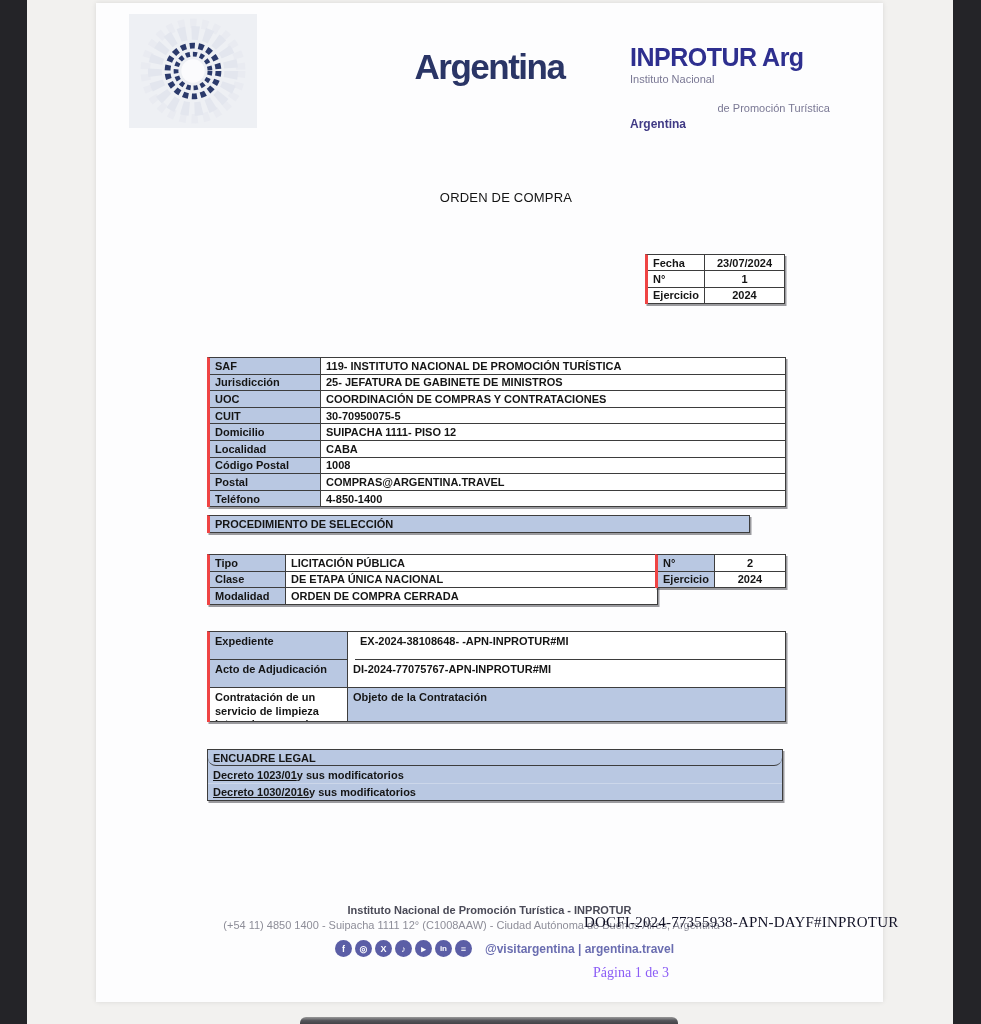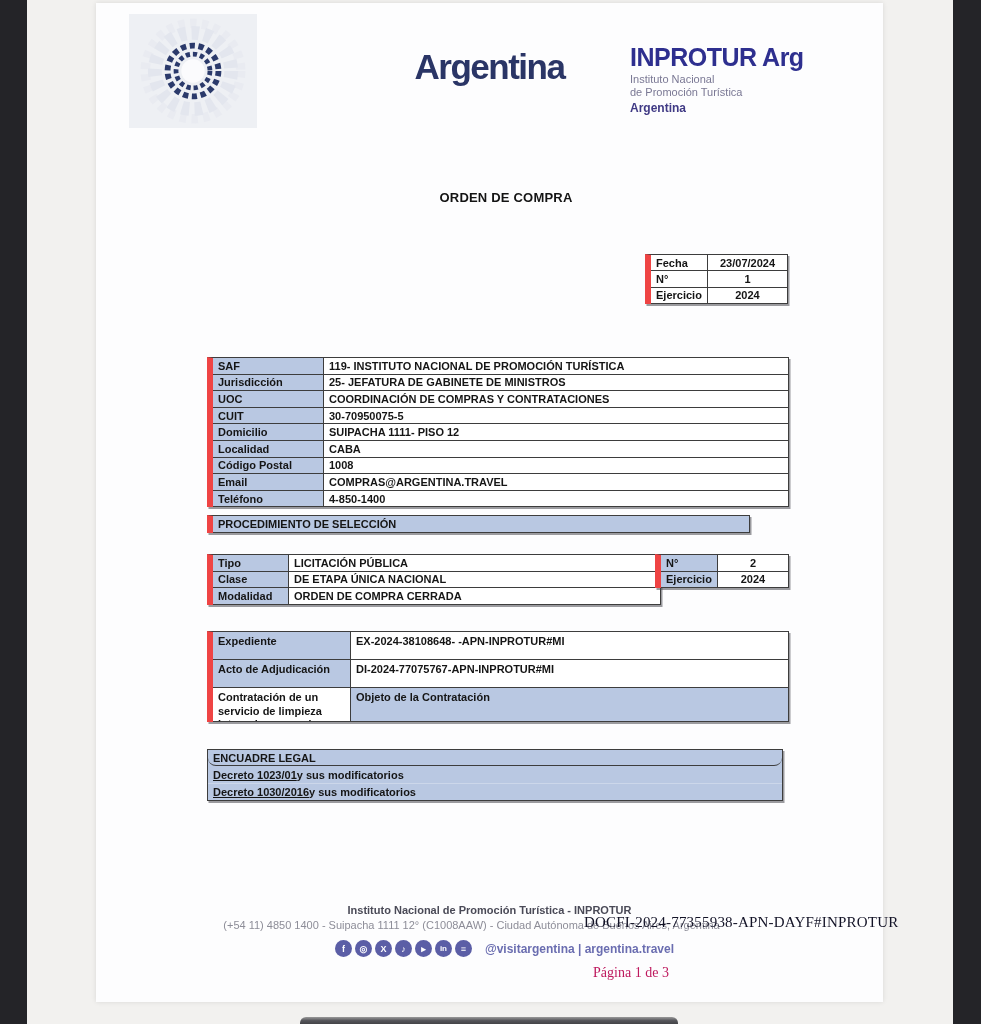--- a/index.html
+++ b/index.html
@@ -15,24 +15,24 @@
   .sunbox { position:absolute; left:33px; top:11px; width:128px; height:114px; background:#eef0f4;
             display:flex; align-items:center; justify-content:center; }
   .wordmark { position:absolute; left:306px; top:44px; width:175px; text-align:center;
               font-size:35px; font-weight:700; letter-spacing:-1.5px; color:#2a3566; }
   .inprotur { position:absolute; left:534px; top:42px; width:200px; line-height:1; }
   .inprotur .t { font-size:25px; font-weight:700; letter-spacing:-0.5px; color:#2e2f8f; }
   .inprotur .s { font-size:11px; color:#7a7894; line-height:13px; margin-top:3px; }
   .inprotur .a { font-size:12px; font-weight:700; color:#403a85; line-height:14px; margin-top:2px; }
 
   .doc-title { position:absolute; left:111px; top:187px; width:576px; padding-left:22px; text-align:center;
-               font-size:13px; font-weight:700; color:#141414; letter-spacing:0.2px; }
+               font-size:13px; font-weight:400; color:#141414; letter-spacing:0.2px; }
 
   
-  .tbl { position:absolute; display:grid; background:#fff; border-top:1px solid #3d3d3d; border-left:6px solid #ef4444;
+  .tbl { position:absolute; display:grid; background:#fff; border-top:1px solid #3d3d3d; border-left:3px solid #ef4444;
          box-shadow:1.5px 2px 0 rgba(75,75,80,.55); }
   .c { border-right:1px solid #3d3d3d; border-bottom:1px solid #3d3d3d; display:flex; align-items:center;
        padding:0 5px; font-size:11px; font-weight:700; color:#151515; white-space:nowrap; overflow:hidden; background:#fff; }
   .c.blue { background:#b9c8e2; }
   .c.center { justify-content:center; padding:0; }
   .c.top { align-items:flex-start; padding-top:3px; }
   .c.wrap { white-space:normal; line-height:13.5px; }
 
   .meta-tbl   { left:549px; top:251px; grid-template-columns:57px 80px; grid-auto-rows:16.4px; }
   .org-tbl    { left:111px; top:354px; grid-template-columns:111px 465px; grid-auto-rows:16.6px; }
@@ -55,21 +55,21 @@
   .f-addr { position:absolute; left:0; top:916px; width:751px; text-align:center;
             font-size:11px; color:#8d8d98; }
   .f-social { position:absolute; left:0; top:937px; width:787px; display:flex; justify-content:center;
               align-items:center; gap:3px; padding-left:30px; }
   .sc { width:17px; height:17px; border-radius:50%; background:#5b5ea6; color:#fff; display:flex;
         align-items:center; justify-content:center; font-size:9px; font-weight:700; }
   .f-handle { margin-left:10px; font-size:12px; font-weight:600; color:#6a6db0; }
   .watermark { position:absolute; left:488px; top:911px; width:300px; font-family:"Liberation Serif", serif;
                font-size:15px; color:#121226; letter-spacing:0.2px; white-space:nowrap; z-index:3; }
   .pagenum { position:absolute; left:400px; top:962px; width:270px; text-align:center;
-             font-family:"Liberation Serif", serif; font-size:14px; color:#be185d; }
+             font-family:"Liberation Serif", serif; font-size:14px; color:#8b5cf6; }
 
   .bottom-bar { position:absolute; left:300px; top:1017px; width:378px; height:8px;
                 border-radius:6px 6px 0 0; background:linear-gradient(180deg,#9a9a9a 0%,#55555a 45%,#3e3e42 100%); z-index:6; }
 </style>
 </head>
 <body>
 
 <div class="screen">
   <div class="strip left"></div>
   <div class="strip right"></div>
@@ -84,21 +84,21 @@
         <circle cx="50" cy="50" r="16" fill="none" stroke="#2b3a6b" stroke-width="4.5" stroke-dasharray="4 2.8"></circle>
         <circle cx="50" cy="50" r="11" fill="#fbfbfd"></circle>
       </svg>
     </div>
 
     <div class="wordmark">Argentina</div>
 
     <div class="inprotur">
       <div class="t">INPROTUR Arg</div>
       <div class="s">Instituto Nacional</div>
-      <div class="s" style="margin-top:0;">de Promoción Turística</div>
+      <div class="s" style="margin-top:16px;text-align:right;">de Promoción Turística</div>
       <div class="a">Argentina</div>
     </div>
 
     <div class="doc-title">ORDEN DE COMPRA</div>
 
     <div class="tbl meta-tbl">
       <div class="c">Fecha</div>
       <div class="c center">23/07/2024</div>
       <div class="c">N°</div>
       <div class="c center">1</div>
@@ -114,21 +114,21 @@
       <div class="c blue">UOC</div>
       <div class="c">COORDINACIÓN DE COMPRAS Y CONTRATACIONES</div>
       <div class="c blue">CUIT</div>
       <div class="c">30-70950075-5</div>
       <div class="c blue">Domicilio</div>
       <div class="c">SUIPACHA 1111- PISO 12</div>
       <div class="c blue">Localidad</div>
       <div class="c">CABA</div>
       <div class="c blue">Código Postal</div>
       <div class="c">1008</div>
-      <div class="c blue">Email</div>
+      <div class="c blue">Postal</div>
       <div class="c">COMPRAS@ARGENTINA.TRAVEL</div>
       <div class="c blue">Teléfono</div>
       <div class="c">4-850-1400</div>
     </div>
 
     <div class="tbl proc-head">
       <div class="c blue" style="width:100%;">PROCEDIMIENTO DE SELECCIÓN</div>
     </div>
     <div class="tbl proc-left">
       <div class="c blue">Tipo</div>
@@ -140,21 +140,21 @@
     </div>
     <div class="tbl proc-right">
       <div class="c blue">N°</div>
       <div class="c center">2</div>
       <div class="c blue">Ejercicio</div>
       <div class="c center">2024</div>
     </div>
 
     <div class="tbl file-tbl">
       <div class="c blue top" style="height:28px;">Expediente</div>
-      <div class="c top" style="height:28px;">EX-2024-38108648- -APN-INPROTUR#MI</div>
+      <div class="c top" style="height:28px;margin-left:7px;">EX-2024-38108648- -APN-INPROTUR#MI</div>
       <div class="c blue top" style="height:28px;">Acto de Adjudicación</div>
       <div class="c top" style="height:28px;">DI-2024-77075767-APN-INPROTUR#MI</div>
       <div class="c top wrap" style="height:34px;">Contratación de un servicio de limpieza integral, mozo y de mantenimiento para las oficinas del INSTITUTO NACIONAL DE PROMOCIÓN TURÍSTICA</div>
       <div class="c blue top wrap" style="height:34px;">Objeto de la Contratación</div>
     </div>
 
     <div class="legal">
       <div class="hd">ENCUADRE LEGAL</div>
       <div class="it">
         <span class="lk">Decreto 1023/01</span>

